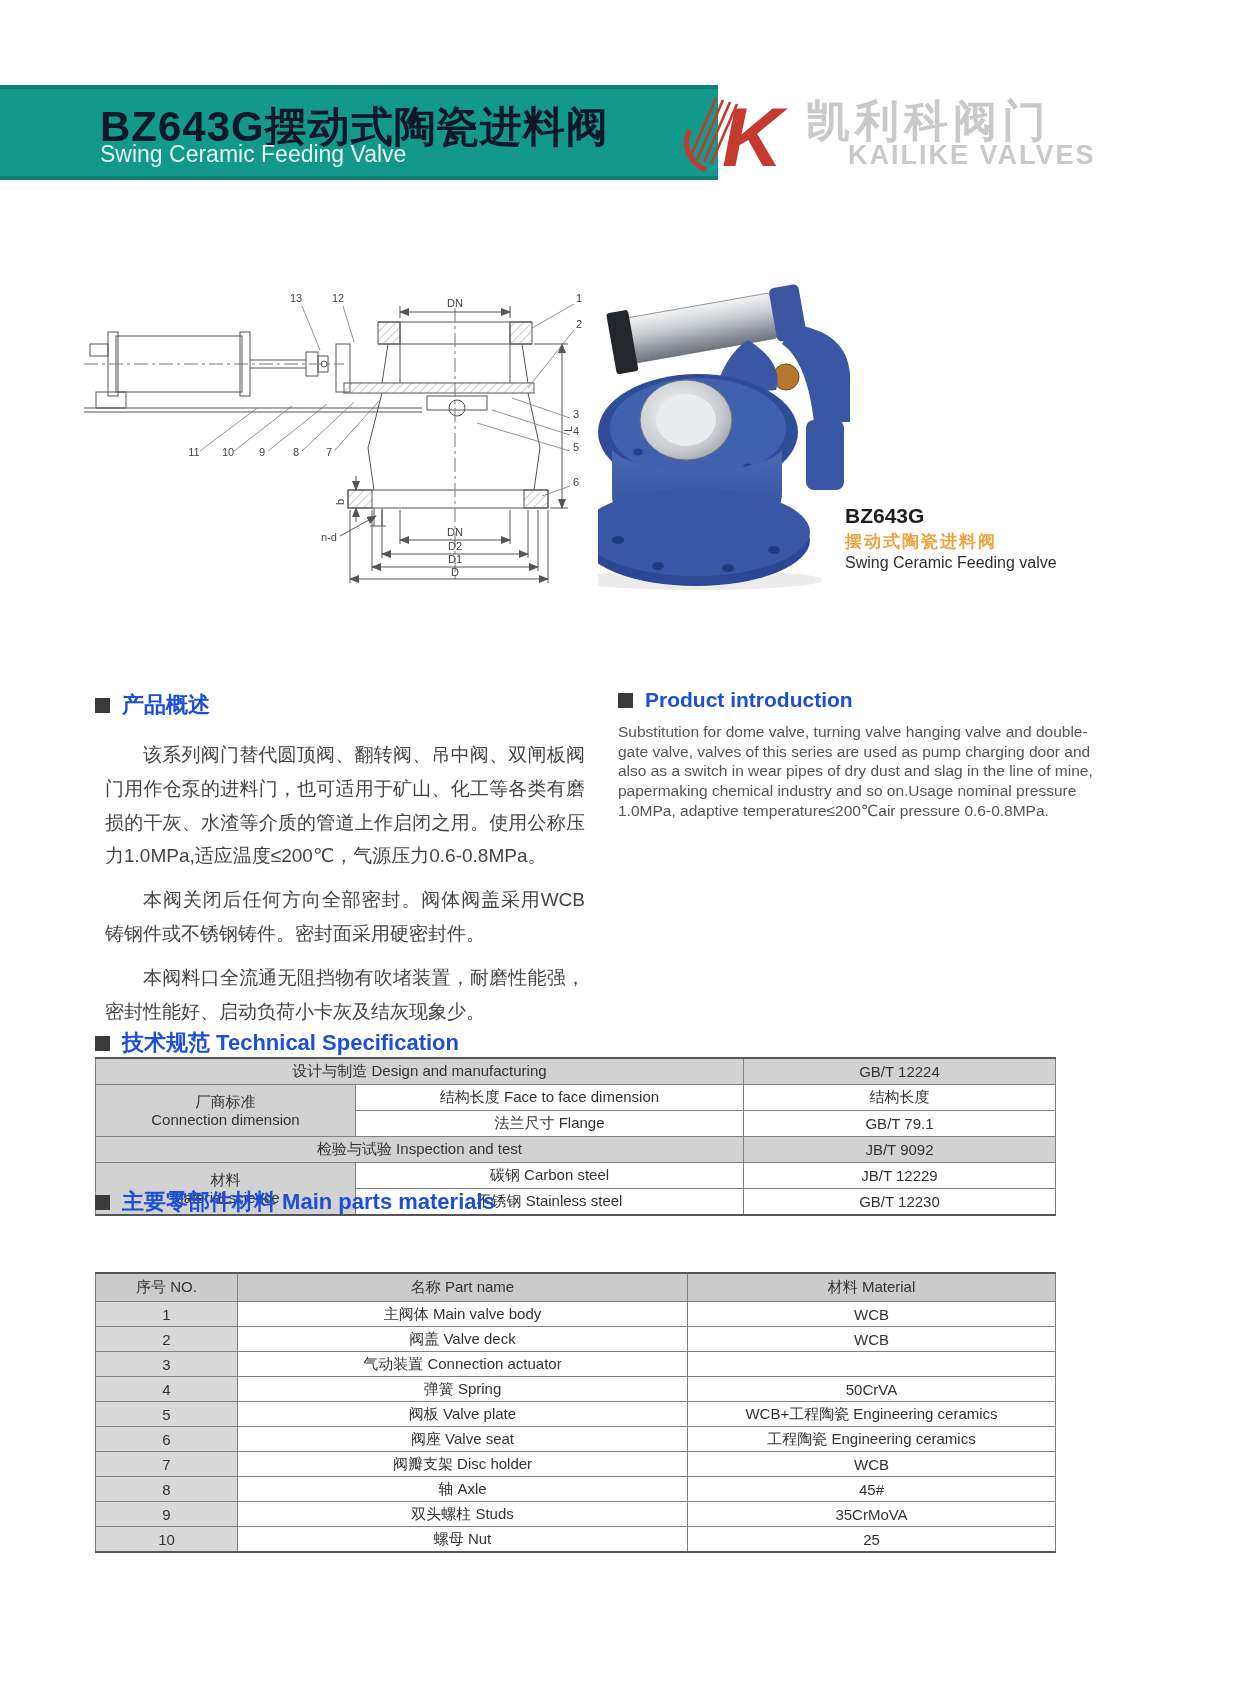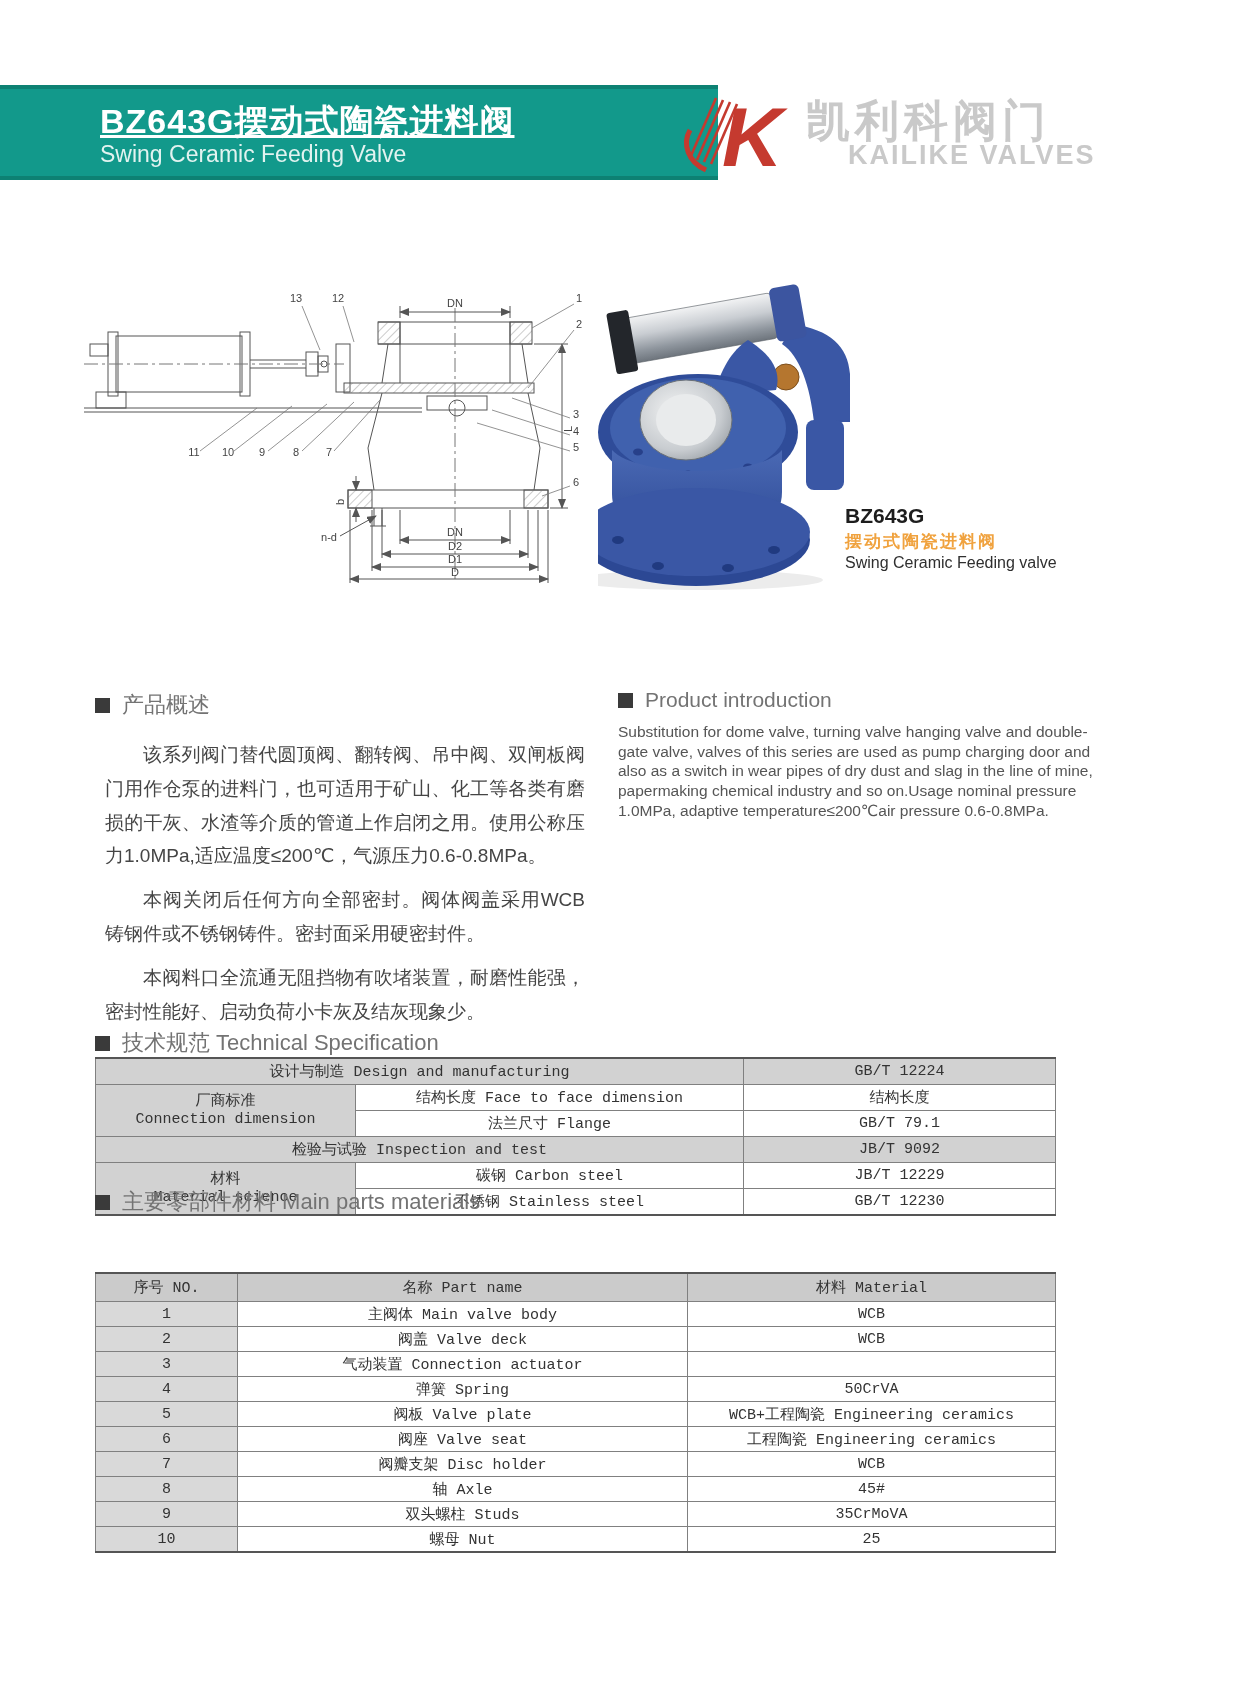--- a/index.html
+++ b/index.html
@@ -3,38 +3,38 @@
 <meta charset="utf-8">
 <style>
   html,body{margin:0;padding:0;background:#ffffff;}
   .page{position:relative;width:1240px;height:1683px;background:#ffffff;overflow:hidden;
         font-family:"Liberation Sans","DejaVu Sans",sans-serif;}
   .abs{position:absolute;}
 
   
   .banner{left:0;top:85px;width:718px;height:95px;background:#12998b;
           border-top:4px solid #0d8173;border-bottom:4px solid #0d8173;box-sizing:border-box;}
-  .banner-title{position:absolute;left:100px;top:10px;font-size:34px;font-weight:bold;color:#ffffff;letter-spacing:1px;text-decoration:underline;}
+  .banner-title{position:absolute;left:100px;top:10px;font-size:42px;font-weight:bold;color:#0f172a;letter-spacing:1px;}
   .banner-sub{position:absolute;left:100px;top:52px;font-size:23px;color:#e2f3f0;}
 
   
   .logo-text-cn{left:806px;top:92px;font-size:44px;font-weight:bold;color:#c9c9c9;letter-spacing:5px;}
   .logo-text-en{left:848px;top:140px;font-size:27px;font-weight:bold;color:#c9c9c9;letter-spacing:2px;}
 
   
-  .sec-title{display:flex;align-items:center;gap:12px;font-size:22px;font-weight:normal;color:#737373;}
+  .sec-title{display:flex;align-items:center;gap:12px;font-size:22px;font-weight:bold;color:#1d4ed8;}
   .bullet{width:15px;height:15px;background:#3a3a3a;flex:0 0 auto;}
 
   
   .cn-para{font-size:19px;line-height:1.78;color:#454545;text-align:justify;text-indent:2em;margin:10px;}
   .en-para{font-size:15.5px;line-height:1.27;color:#555555;text-align:left;margin:0;}
 
   
   table.data-table{border-collapse:collapse;table-layout:fixed;
-                   border-top:2px solid #555;border-bottom:2px solid #555;font-family:Liberation Mono, monospace;}
+                   border-top:2px solid #555;border-bottom:2px solid #555;}
   table.data-table td,table.data-table th{border:1px solid #808080;font-size:15px;color:#333;
                    text-align:center;vertical-align:middle;padding:1px 4px;font-weight:normal;}
   .spec-table td{height:23px;}
   .parts-table th{height:25px;background:#cbcbcb;}
   .parts-table td{height:22px;}
   .cell-gray{background:#d2d2d2;}
   .cell-num{background:#d9d9d9;}
   .two-line{line-height:1.2;}
 
   

